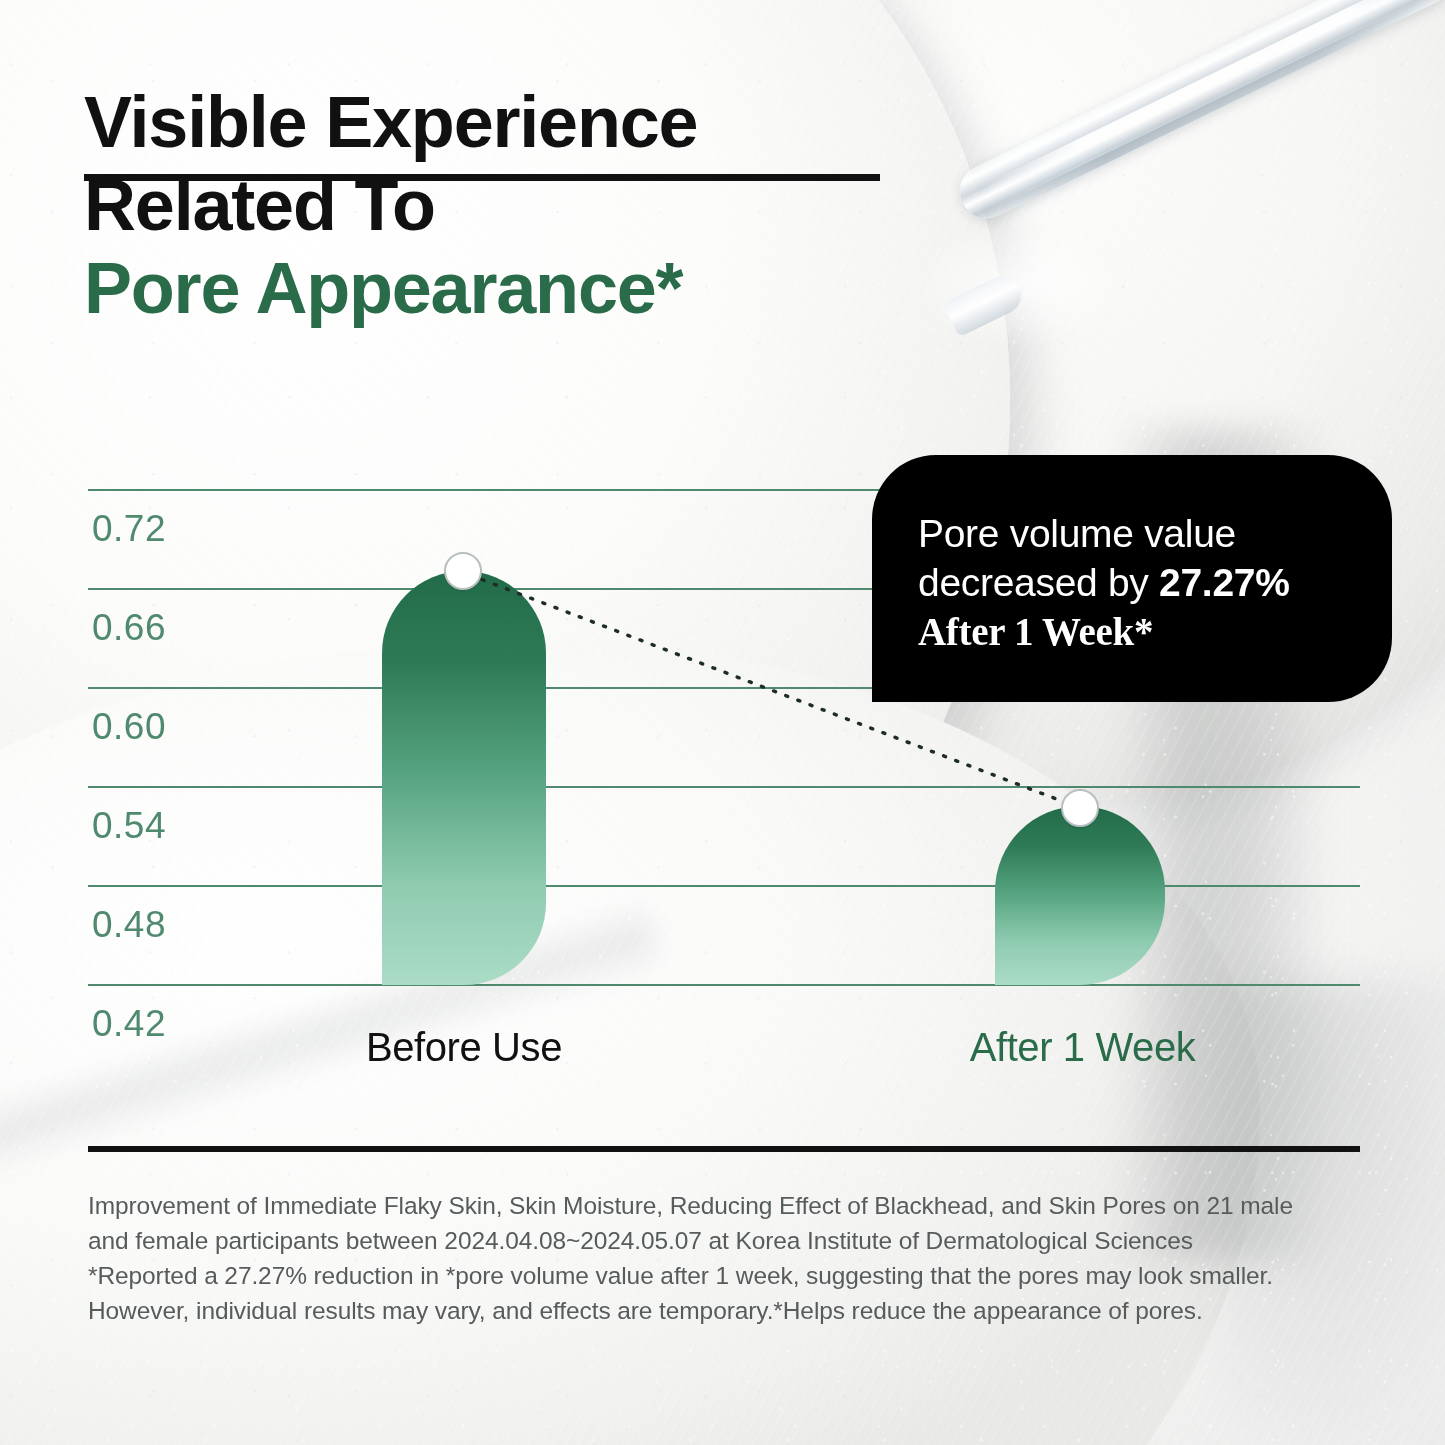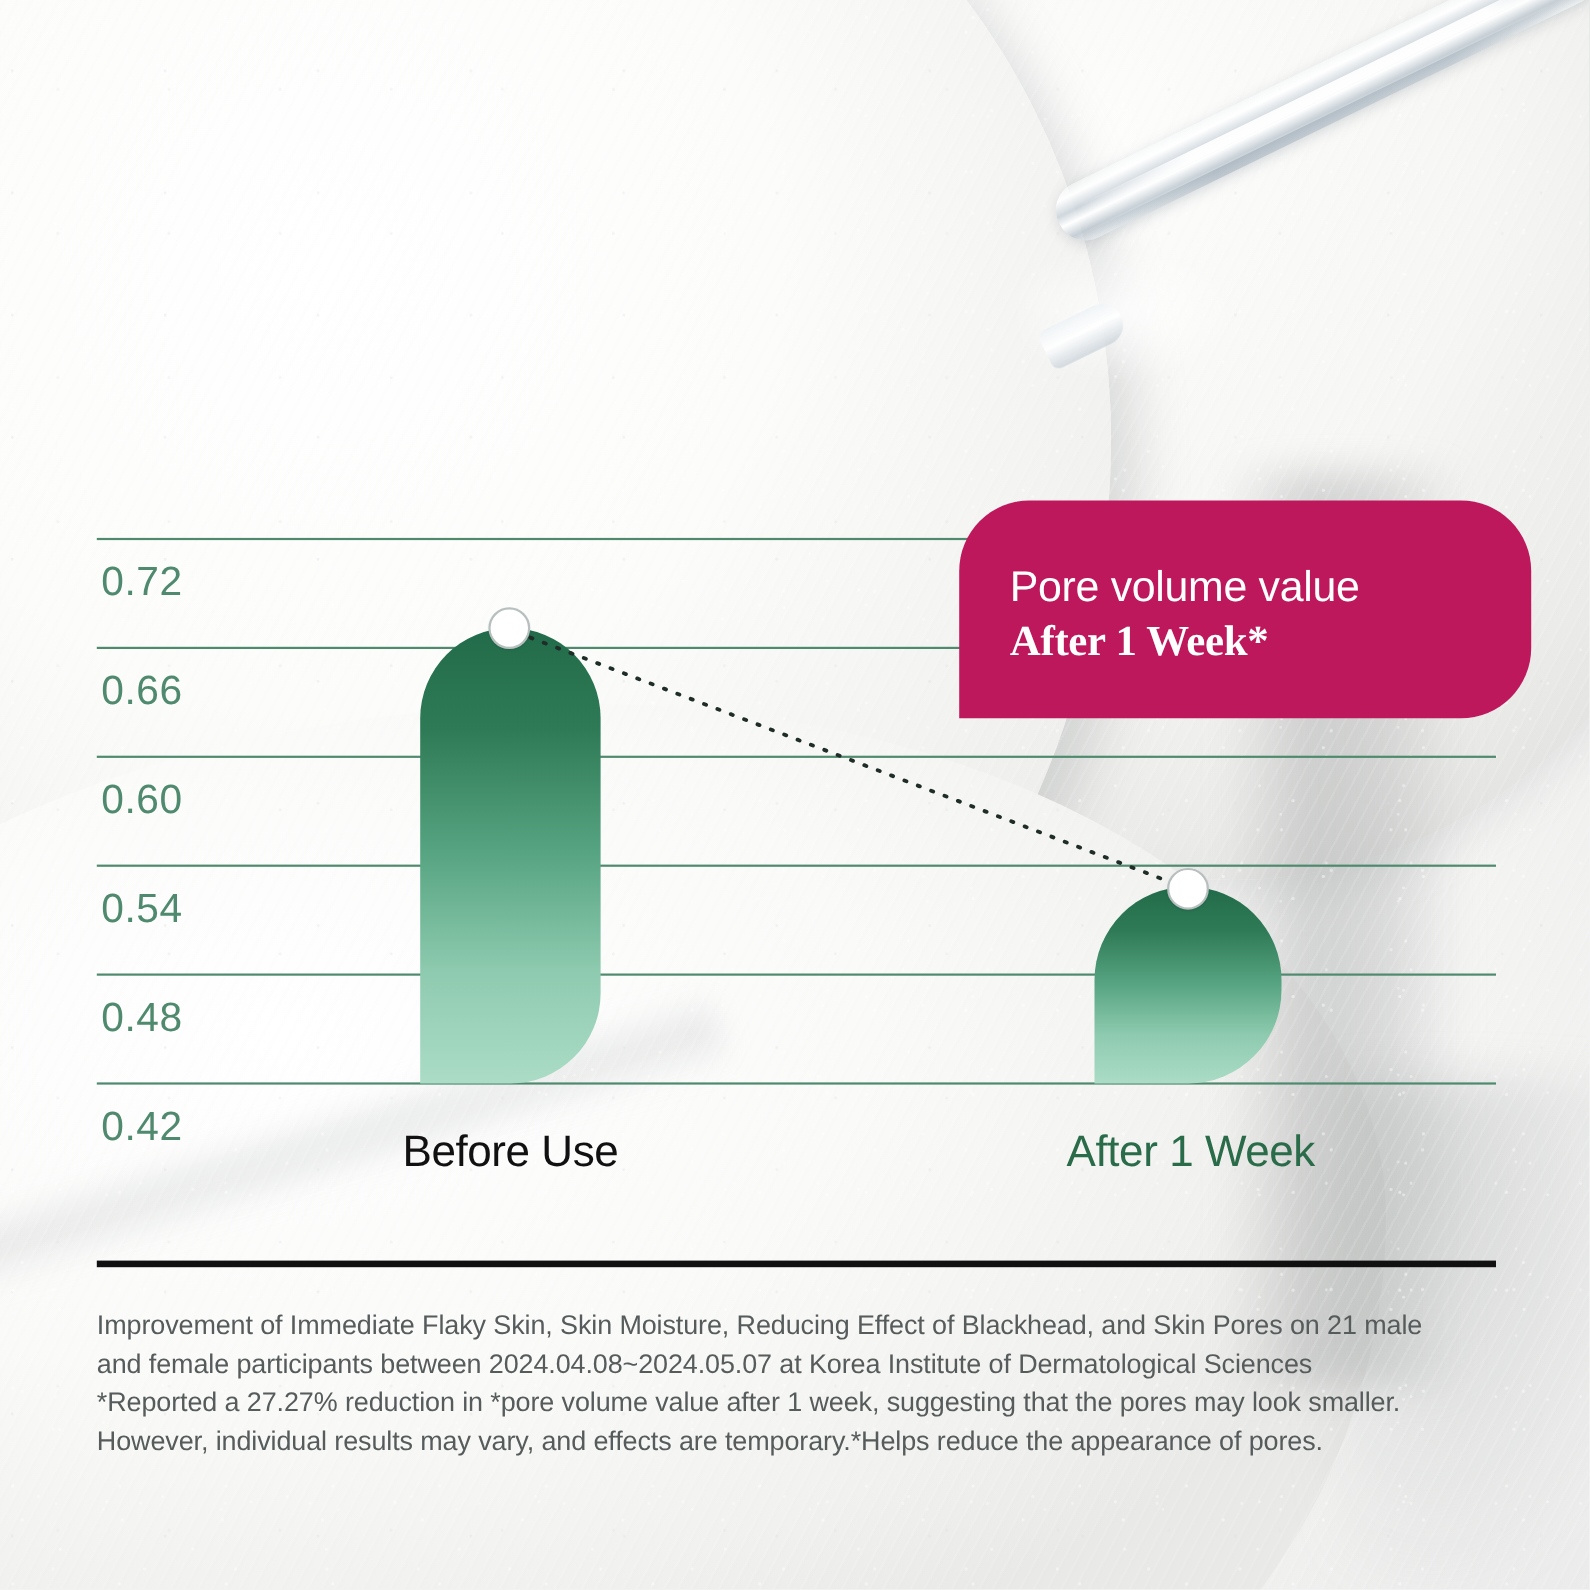--- a/index.html
+++ b/index.html
@@ -203,21 +203,21 @@
     font-size: 40px; font-weight: normal; letter-spacing: -.4px;
     text-align: center;
   }
   .cat-before { color: #111111; }
   .cat-after  { color: #2a6b49; }
 
   
   .callout {
     position: absolute; left: 872px; top: 455px;
     width: 520px; padding: 54px 40px 46px 46px;
-    background: #be185d;
+    background: #000000;
     border-radius: 64px 64px 64px 0;
     color: #ffffff;
   }
   .callout p {
     font-size: 39px; line-height: 1.26; letter-spacing: -.3px; font-weight: normal;
   }
   .callout b { font-weight: bold; }
   .callout .line3 { font-weight: bold; font-family: Liberation Serif, serif; }
 
   
@@ -251,20 +251,26 @@
 
     <div class="dropper">
       <div class="pip-glow"></div>
       <div class="pip-body"></div>
       <div class="pip-shade"></div>
       <div class="pip-hi"></div>
       <div class="pip-tip"></div>
     </div>
   </div>
 
+  <div class="headline">
+    <span class="hl-line hl-line1">Visible Experience</span>
+    <div class="hl-underline"></div>
+    <span class="hl-line hl-line2">Related To</span>
+    <span class="hl-line hl-line3">Pore Appearance*</span>
+  </div>
 
   <div class="chart">
 
     <div class="gridline" style="top:489px"></div>
     <div class="gridline" style="top:588px"></div>
     <div class="gridline" style="top:687px"></div>
     <div class="gridline" style="top:786px"></div>
     <div class="gridline" style="top:885px"></div>
     <div class="gridline" style="top:984px"></div>
 
@@ -284,20 +290,21 @@
 
     <div class="marker" style="left:444px; top:552px;"></div>
     <div class="marker" style="left:1061px; top:789px;"></div>
 
     <div class="cat-label cat-before" style="left:344px; top:1025px; width:240px;">Before Use</div>
     <div class="cat-label cat-after" style="left:950px; top:1025px; width:265px;">After 1 Week</div>
   </div>
 
   <div class="callout">
     <p>Pore volume value</p>
+    <p><span>decreased by </span><b>27.27%</b></p>
     <p class="line3">After 1 Week*</p>
   </div>
 
   <div class="divider"></div>
   <div class="footnote">
     <span>Improvement of Immediate Flaky Skin, Skin Moisture, Reducing Effect of Blackhead, and Skin Pores on 21 male</span>
     <span>and female participants between 2024.04.08~2024.05.07 at Korea Institute of Dermatological Sciences</span>
     <span>*Reported a 27.27% reduction in *pore volume value after 1 week, suggesting that the pores may look smaller.</span>
     <span>However, individual results may vary, and effects are temporary.*Helps reduce the appearance of pores.</span>
   </div>

